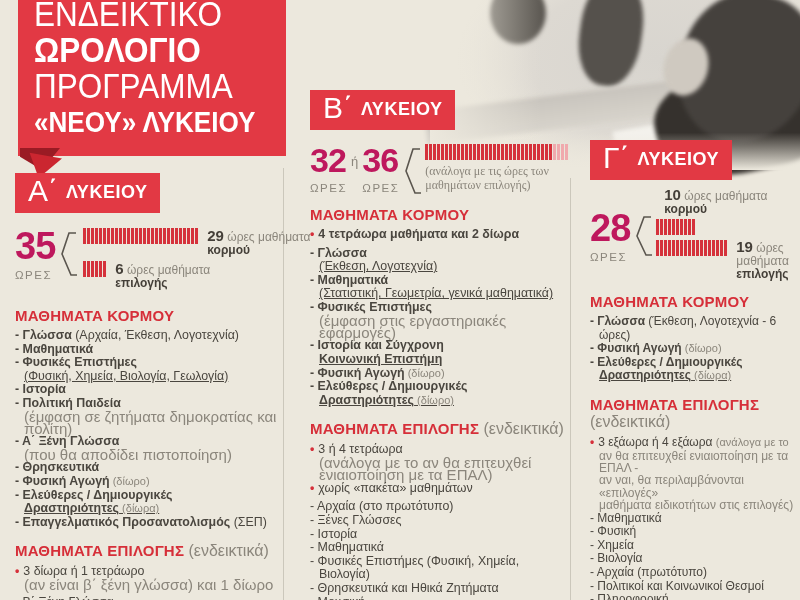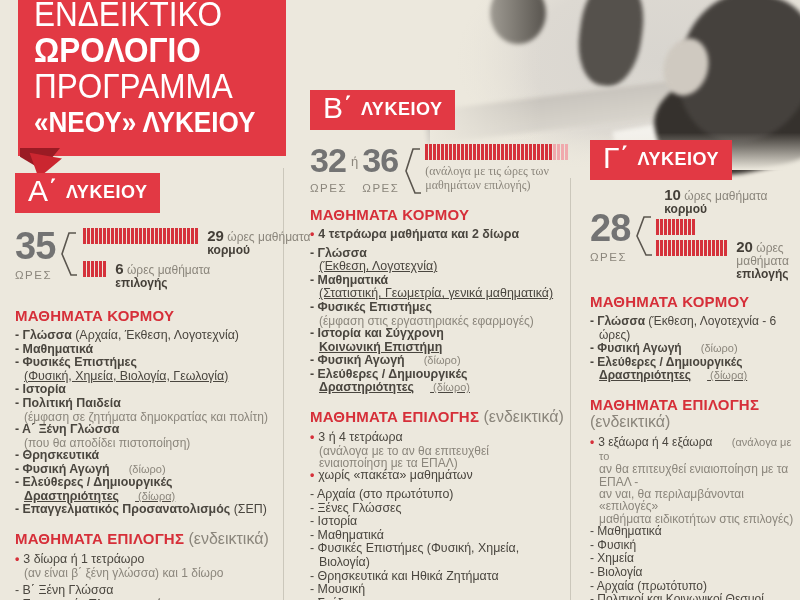--- a/index.html
+++ b/index.html
@@ -29,40 +29,40 @@
   .tail-red{position:absolute;left:26px;top:150px;width:36px;height:28px;background:#cb2630;
             clip-path:polygon(10% 10%,100% 30%,35% 100%);}
   
   .vline{position:absolute;width:1px;background:#cbc7bb;}
   
   .col{position:absolute;}
   .grade-box{display:inline-flex;align-items:flex-end;gap:8px;background:#e23944;color:#fff;padding:5px 13px 9px;}
   .grade-letter{font-size:30px;font-weight:400;line-height:26px;}
   .grade-word{font-size:18px;font-weight:700;letter-spacing:.5px;padding-bottom:1px;}
   .hours-row{display:flex;align-items:flex-start;}
-  .big-num{font-size:38px;font-weight:700;color:#737373;line-height:36px;letter-spacing:-1px;}
+  .big-num{font-size:38px;font-weight:700;color:#be185d;line-height:36px;letter-spacing:-1px;}
   .big-num.mid{font-size:34px;line-height:33px;}
   .unit{font-size:11.5px;color:#8b867c;letter-spacing:1.5px;margin-top:5px;}
   .or{font-size:13px;color:#8b867c;margin:10px 4px 0;}
   .brace{flex:none;margin:2px 4px 0 6px;}
   .bar{display:flex;align-items:center;}
   .seg{display:inline-block;width:3px;height:16px;background:#d5323b;margin-right:1px;flex:none;}
   .seg.light{background:#f0a9ad;}
   .blabel{font-size:12px;color:#8b867c;line-height:13px;}
   .blabel .num{font-size:15px;font-weight:700;color:#443f38;}
   .blabel .bw{font-weight:700;color:#443f38;}
   .bar-caption{font-size:12px;color:#8b867c;line-height:13.5px;margin-top:5px;width:150px;font-family:Liberation Serif, serif;}
   .sec-h{font-size:15px;font-weight:700;color:#d62f39;letter-spacing:.2px;}
   .sec-suffix{font-weight:400;color:#8b867c;font-size:16px;letter-spacing:0;}
   .list{margin-top:5px;}
   .line{font-size:12.4px;line-height:13.6px;padding-left:9px;text-indent:-9px;}
   .line .b{font-weight:700;}
-  .line .g{color:#8b867c;font-size:11px;padding-left:16px;}
+  .line .g{color:#8b867c;font-size:11px;}
   .line.cont{text-indent:0;text-decoration:underline;}
-  .line.note{font-size:12px;line-height:12.4px;color:#8b867c;text-indent:0;}
+  .line.note{font-size:15px;line-height:12.4px;color:#8b867c;text-indent:0;}
   .line.mt{margin-top:5px;}
   .dot{color:#d6303a;font-weight:700;margin-right:4px;}
   .colc .line{font-size:12px;}
   
   .bars-a{margin-left:2px;}
   .bars-a .row{display:flex;align-items:flex-start;margin-bottom:4px;}
   .bars-a .blabel{margin-left:8px;margin-top:1px;}
   .bars-c .row{display:flex;align-items:flex-start;}
   .bars-c .bar{margin-bottom:5px;}
   .bars-c .blabel{margin-left:8px;}
@@ -343,21 +343,21 @@
               <span class="seg"></span>
               <span class="seg"></span>
               <span class="seg"></span>
               <span class="seg"></span>
               <span class="seg"></span>
               <span class="seg"></span>
               <span class="seg"></span>
               <span class="seg"></span>
             </div>
           <div class="blabel" style="width:62px;">
-            <span class="num">20</span>
+            <span class="num">19</span>
             <span>ώρες μαθήματα</span>
             <span class="bw">επιλογής</span>
           </div>
         </div>
       </div>
     </div>
 
     <div class="sec-h" style="margin-top:12px;">ΜΑΘΗΜΑΤΑ ΚΟΡΜΟΥ</div>
     <div class="list">
         <div class="line"><span class="b">- Γλώσσα</span><span class="r"> (Έκθεση, Λογοτεχνία - 6 ώρες)</span></div>

